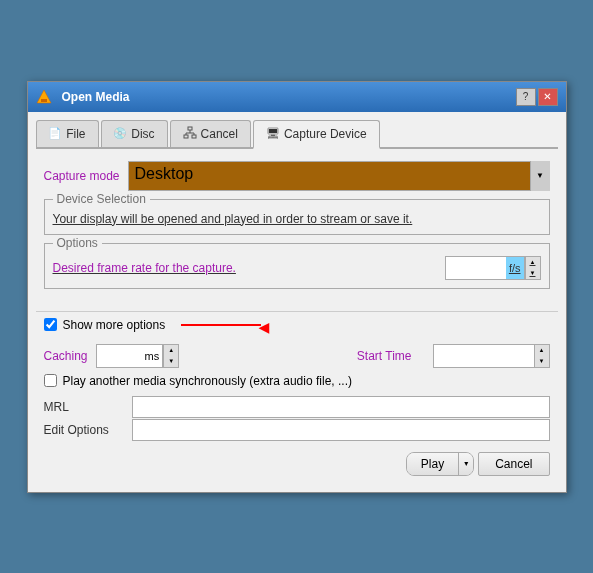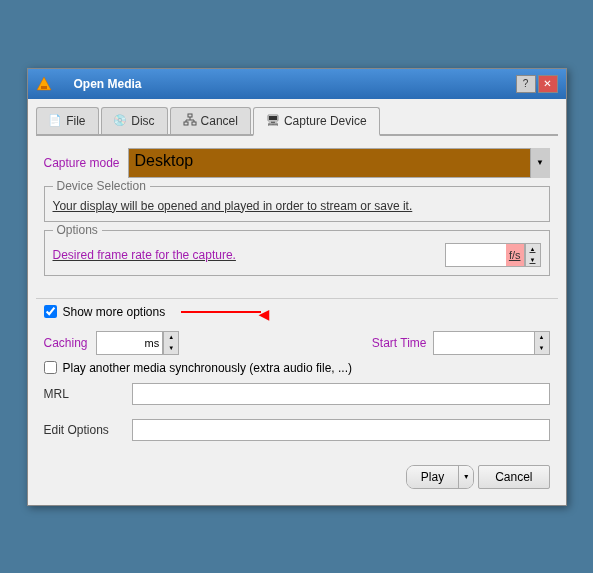--- a/index.html
+++ b/index.html
@@ -24,21 +24,21 @@
       color: white;
       padding: 6px 8px;
       display: flex;
       align-items: center;
       justify-content: space-between;
       user-select: none;
     }
     .title-bar-left {
       display: flex;
       align-items: center;
-      gap: 22px;
+      gap: 10px;
     }
     .title-icon {
       width: 16px;
       height: 16px;
     }
     .title-text {
       font-size: 12px;
       font-weight: bold;
     }
     .title-buttons {
@@ -211,21 +211,21 @@
       outline: none;
     }
     .full-input {
       flex: 1;
       width: 100%;
     }
     .field-row {
       display: flex;
       align-items: center;
       gap: 8px;
-      margin-bottom: 14px;
+      margin-bottom: 1px;
     }
     .field-label {
       width: 80px;
       font-size: 12px;
       color: #333;
     }
     .button-row {
       display: flex;
       justify-content: flex-end;
       gap: 4px;
@@ -263,21 +263,21 @@
     }
     .frame-rate-row {
       display: flex;
       align-items: center;
       gap: 8px;
     }
     .frame-rate-spacer { flex: 1; }
     .start-time-group {
       display: flex;
       align-items: center;
-      gap: 6px;
+      gap: 21px;
     }
     .caching-row {
       display: flex;
       align-items: center;
       gap: 8px;
     }
     .caching-spacer { flex: 1; }
   </style>
 </head>
 <body>
@@ -353,21 +353,21 @@
       </div>
 
       <div class="group-box">
         <span class="group-box-title">Options</span>
         <div class="group-content">
           <div class="frame-rate-row">
             <span class="label">Desired frame rate for the capture.</span>
             <div class="frame-rate-spacer"></div>
             <div class="spinbox">
               <input type="text" style="">
-              <span style="padding: 2px 3px; font-size:11px; border-right: 1px solid #aaa; display:flex; align-items:center; background:#fca5a5;">f/s</span>
+              <span style="padding: 2px 3px; font-size:11px; border-right: 1px solid #aaa; display:flex; align-items:center; background:#7dd3fc;">f/s</span>
               <div class="spinbox-btns">
                 <button class="spin-btn">▲</button>
                 <button class="spin-btn">▼</button>
               </div>
             </div>
           </div>
         </div>
       </div>
     </div>
 

